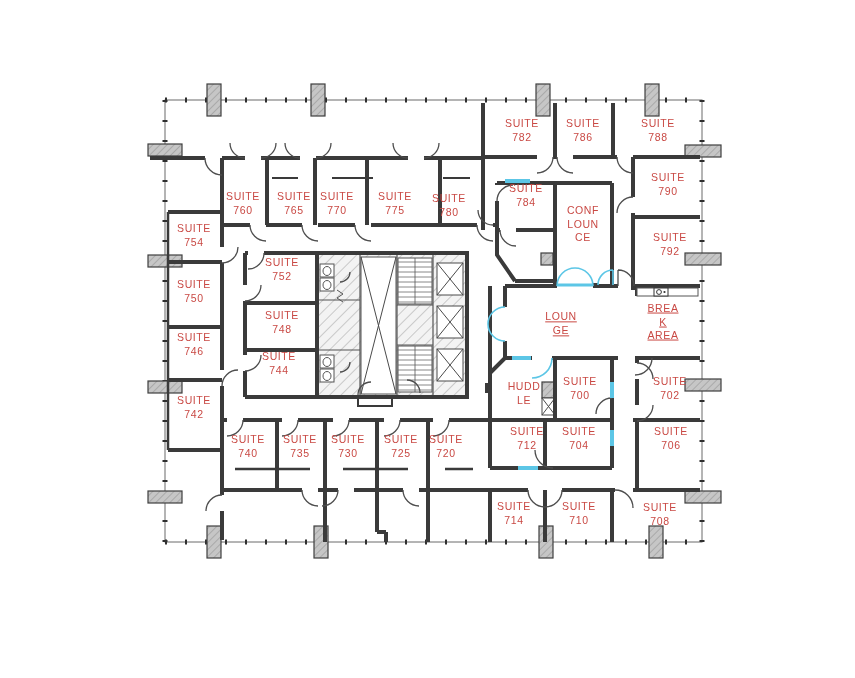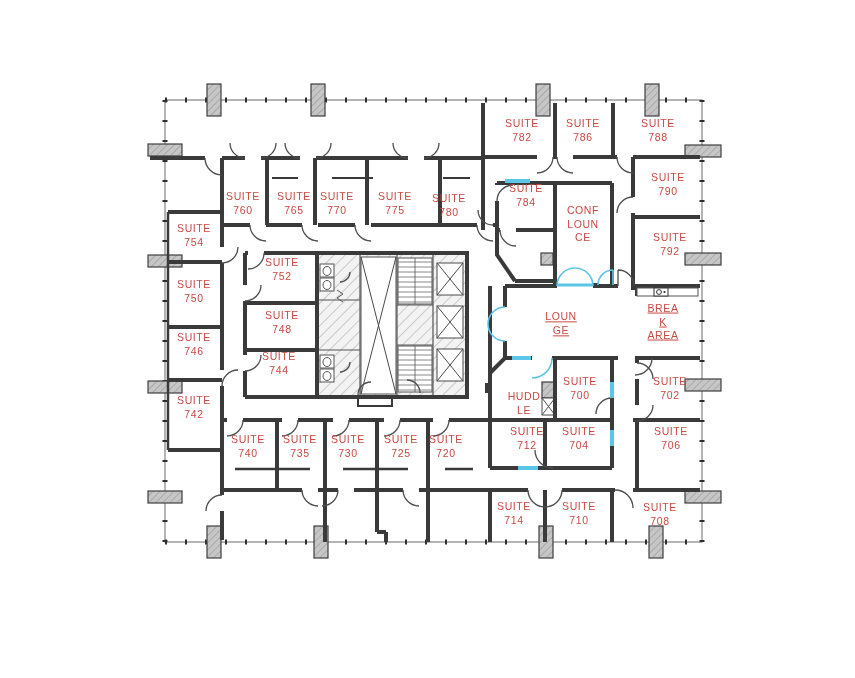--- a/index.html
+++ b/index.html
@@ -243,21 +243,21 @@
 752</div>
       <div class="room-label" style="left: 282px; top: 323px;">SUITE
 748</div>
       <div class="room-label" style="left: 279px; top: 364px;">SUITE
 744</div>
       <div class="room-label" style="left: 561px; top: 324px; text-decoration: underline;">LOUN
 GE</div>
       <div class="room-label" style="left: 663px; top: 322px; text-decoration: underline;">BREA
 K
 AREA</div>
-      <div class="room-label" style="left: 524px; top: 404px;">HUDD
+      <div class="room-label" style="left: 524px; top: 394px;">HUDD
 LE</div>
       <div class="room-label" style="left: 580px; top: 389px;">SUITE
 700</div>
       <div class="room-label" style="left: 670px; top: 389px;">SUITE
 702</div>
       <div class="room-label" style="left: 527px; top: 439px;">SUITE
 712</div>
       <div class="room-label" style="left: 579px; top: 439px;">SUITE
 704</div>
       <div class="room-label" style="left: 671px; top: 439px;">SUITE

